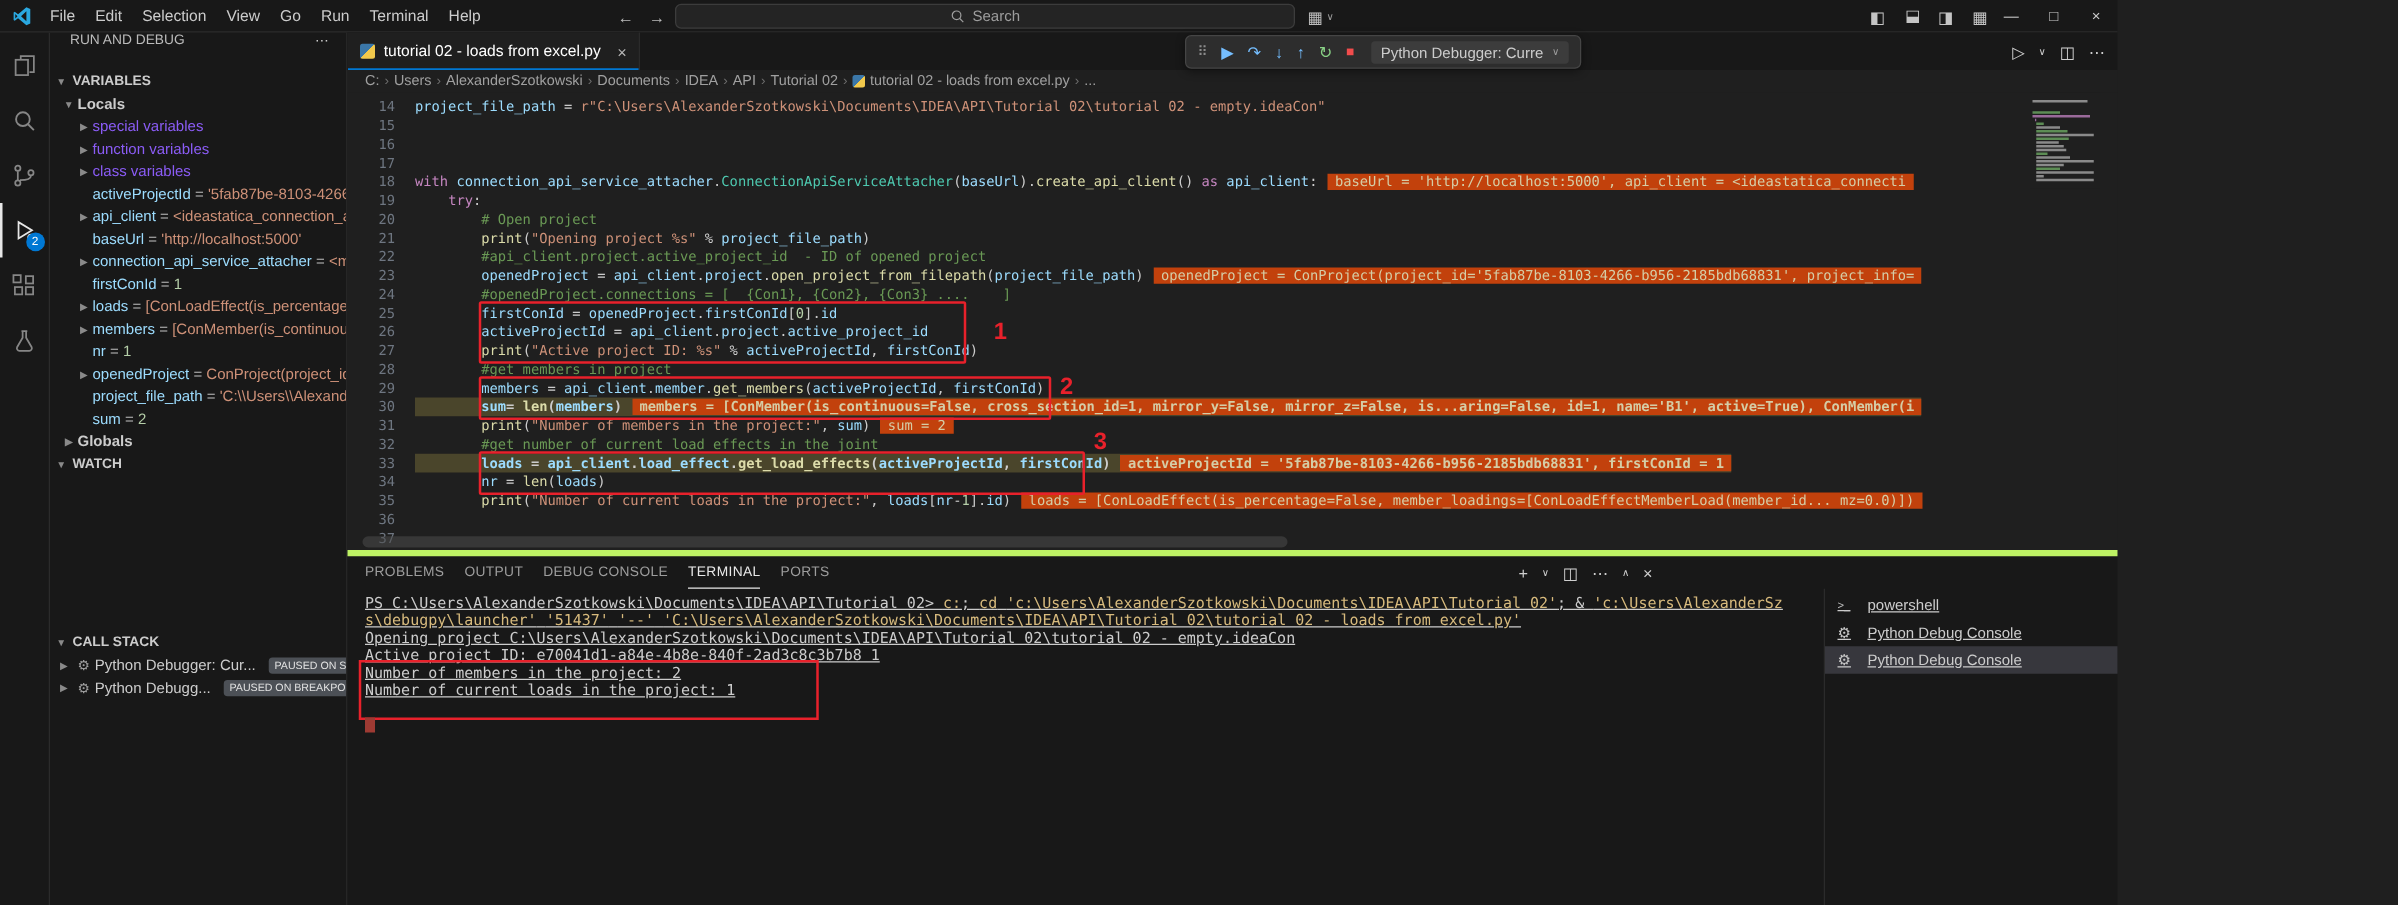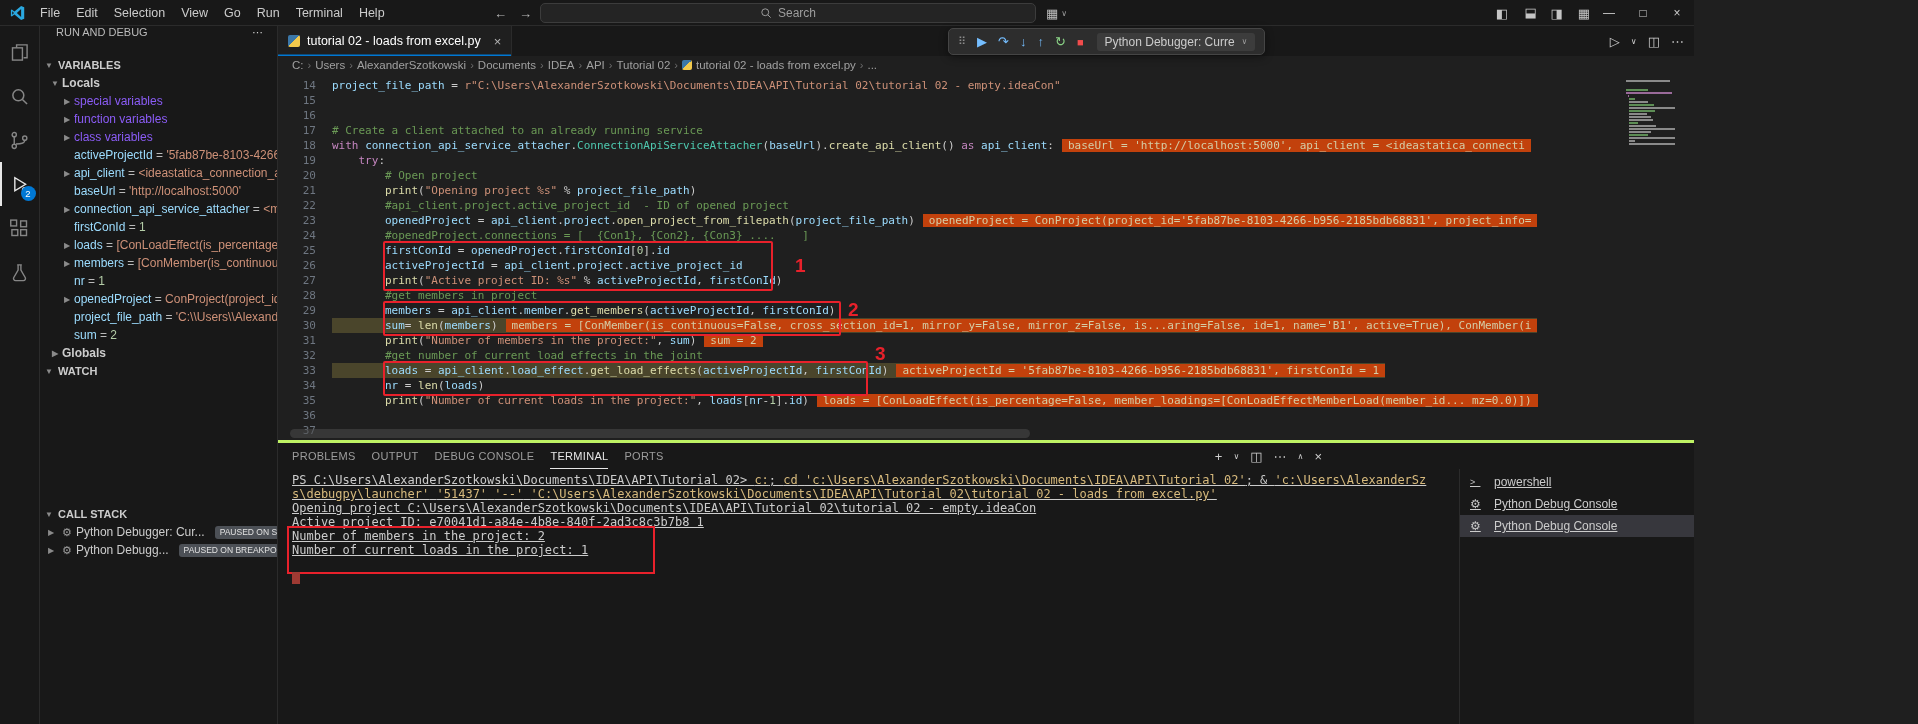--- a/index.html
+++ b/index.html
@@ -74,32 +74,32 @@
 .breadcrumb{height:18px;flex:0 0 18px;display:flex;align-items:center;padding-left:14px;font-size:11.5px;color:#a0a0a0;gap:4px;white-space:nowrap;overflow:hidden;}
 .crumb{display:flex;align-items:center;cursor:pointer;}
 .crumb-sep{color:#6e6e6e;font-size:11px;}
 
 
 .code-area{height:366px;flex:0 0 366px;position:relative;overflow:hidden;background:#1f1f1f;}
 #code{padding-top:4px;}
 .code-line{display:flex;height:15px;line-height:15px;font-family:"DejaVu Sans Mono",monospace;font-size:11px;}
 .line-num{flex:0 0 38px;text-align:right;color:#6e7681;}
 .line-content{margin-left:16px;white-space:pre;}
-.line-hl{background:rgba(110,100,52,.55);}
+.line-hl{background:rgba(110,100,52,.55);font-weight:bold;}
 .tk-p{color:#cccccc;}.tk-c{color:#6a9955;}.tk-s{color:#ce9178;}.tk-k{color:#c586c0;}
 .tk-f{color:#dcdcaa;}.tk-v{color:#9cdcfe;}.tk-n{color:#b5cea8;}.tk-t{color:#4ec9b0;}
 .tk-h{background:#c2410c;color:#d5cda6;padding:0 6px;margin-left:8px;}
 #overlays{position:absolute;inset:0;pointer-events:none;}
 .anno-box{position:absolute;border:2px solid #e8212b;border-radius:2px;}
 .anno-num{position:absolute;color:#e8212b;font-weight:bold;font-size:19px;font-family:"Liberation Sans",sans-serif;}
 .minimap{position:absolute;top:0;right:14px;width:56px;padding-top:5px;background:#1f1f1f;}
 .hscroll{position:absolute;bottom:2px;left:12px;width:740px;height:9px;background:#4a4a4a;opacity:.55;border-radius:5px;cursor:pointer;}
 
 
-.panel{flex:1;border-top:3px solid #bef264;background:#181818;display:flex;flex-direction:column;min-height:0;}
+.panel{flex:1;border-top:5px solid #bef264;background:#181818;display:flex;flex-direction:column;min-height:0;}
 .panel-header{height:26px;flex:0 0 26px;display:flex;align-items:center;padding:0 14px;position:relative;}
 .ptabs{display:flex;height:26px;align-items:center;}
 .ptab{margin-right:16px;font-size:11px;letter-spacing:.3px;color:#9d9d9d;height:26px;line-height:26px;cursor:pointer;}
 .ptab.active{color:#e7e7e7;box-shadow:inset 0 -1px 0 #e7e7e7;}
 .panel-actions{position:absolute;right:372px;display:flex;align-items:center;gap:11px;color:#cfcfcf;font-size:13px;}
 .panel-body{flex:1;display:flex;min-height:0;text-decoration:underline;}
 .terminal{flex:1;position:relative;padding:4px 0 0 14px;font-family:"DejaVu Sans Mono",monospace;font-size:12px;}
 .term-line{height:14px;line-height:14px;white-space:pre;}
 .tp{color:#cccccc;}.tq{color:#d7ba7d;}
 #termoverlays{position:absolute;inset:0;pointer-events:none;}
@@ -403,21 +403,20 @@
             <div class="code-line">
               <span class="line-num">15</span>
               <span class="line-content"></span>
             </div>
             <div class="code-line">
               <span class="line-num">16</span>
               <span class="line-content"></span>
             </div>
             <div class="code-line">
               <span class="line-num">17</span>
-              <span class="line-content"><span class="tk-c"># Create a client attached to an already running service</span></span>
             </div>
             <div class="code-line">
               <span class="line-num">18</span>
               <span class="line-content"><span class="tk-k">with</span><span class="tk-p"> </span><span class="tk-v">connection_api_service_attacher</span><span class="tk-p">.</span><span class="tk-t">ConnectionApiServiceAttacher</span><span class="tk-p">(</span><span class="tk-v">baseUrl</span><span class="tk-p">).</span><span class="tk-f">create_api_client</span><span class="tk-p">() </span><span class="tk-k">as</span><span class="tk-p"> </span><span class="tk-v">api_client</span><span class="tk-p">:</span><span class="tk-h">baseUrl = 'http://localhost:5000', api_client = &lt;ideastatica_connecti</span></span>
             </div>
             <div class="code-line">
               <span class="line-num">19</span>
               <span class="line-content"><span class="tk-p">    </span><span class="tk-k">try</span><span class="tk-p">:</span></span>
             </div>
             <div class="code-line">

